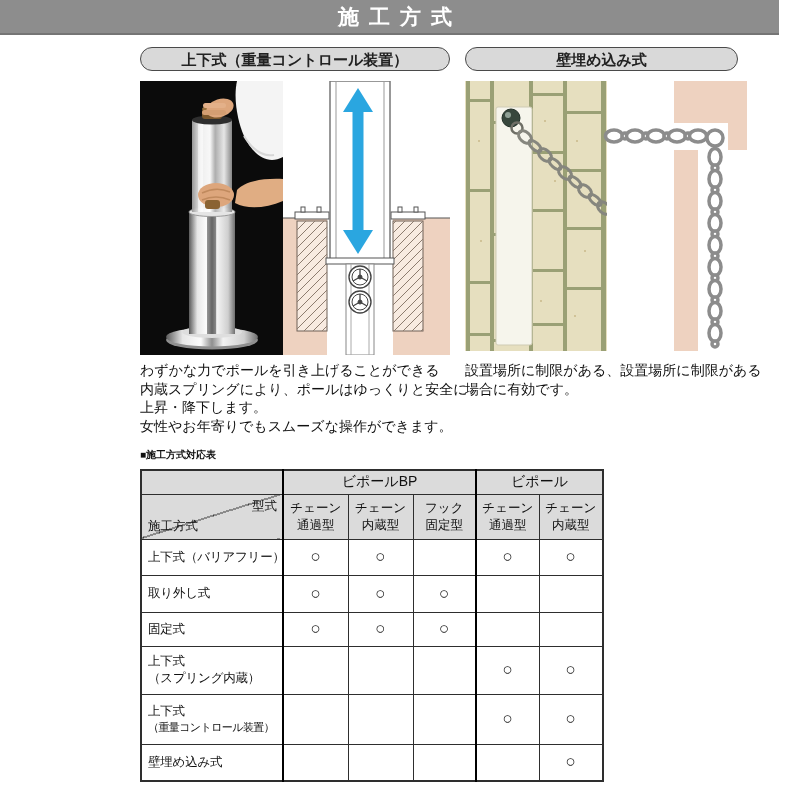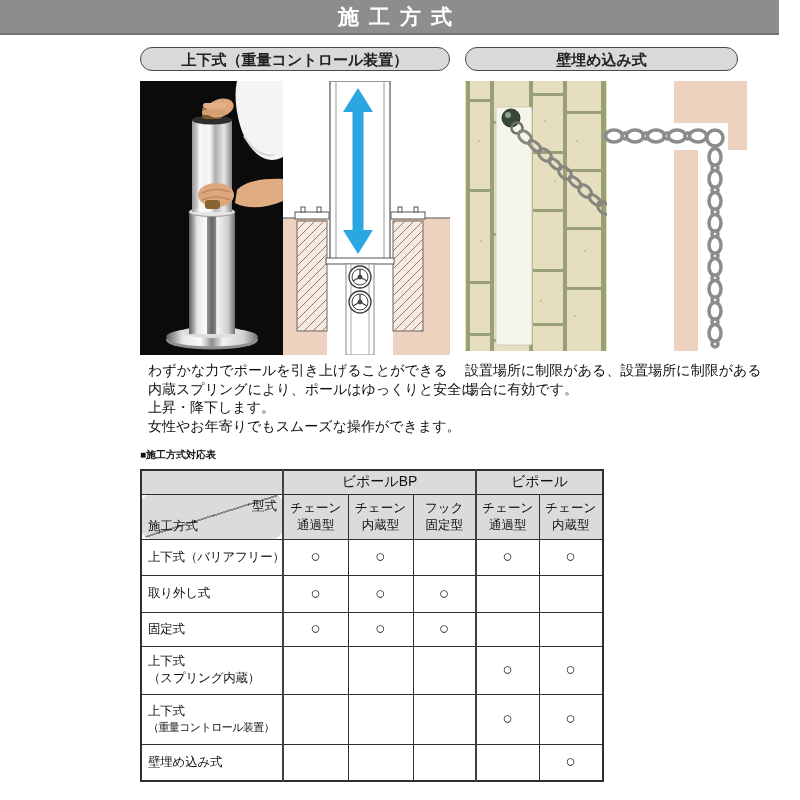--- a/index.html
+++ b/index.html
@@ -17,44 +17,44 @@
         border-radius:12px;text-align:center;font-size:15px;font-weight:bold;color:#222;
         line-height:23px;box-sizing:border-box;}
   .pill-left{left:140px;width:310px;}
   .pill-right{left:465px;width:273px;}
 
   .fig{position:absolute;top:81px;}
   .fig-left{left:140px;width:310px;height:274px;}
   .fig-right{left:465px;width:285px;height:270px;}
 
   .caption{position:absolute;top:361px;font-size:14px;line-height:18.5px;color:#111;}
-  .caption-left{left:148px;width:330px;}
+  .caption-left{left:140px;width:330px;}
   .caption-right{left:465px;width:310px;}
   .caption span{display:block;}
 
   .tbl-title{position:absolute;left:140px;top:448px;font-size:10px;font-weight:bold;color:#111;}
 
   
   .matrix{position:absolute;left:140px;top:469px;border-collapse:collapse;table-layout:fixed;
           width:462px;border:2px solid #2e2e2e;}
   .matrix td{border:1px solid #2e2e2e;text-align:center;vertical-align:middle;padding:0;
           font-size:12.5px;color:#111;box-sizing:border-box;}
-  .matrix td.sep{border-left:2px solid #404040;}
+  .matrix td.sep{border-left:2px solid #000000;}
   .matrix td.hd{background:#dbdbdb;}
   .matrix td.group{font-size:14px;}
   .colhead span{display:block;line-height:1.35;}
   td.lbl{text-align:left;padding-left:6px;letter-spacing:-0.2px;}
   .lbl-line{display:block;line-height:1.35;white-space:nowrap;}
   .lbl-sm{font-size:11px;letter-spacing:-0.6px;}
   td.mark{font-size:17px;color:#222;}
 
   
   td.diag{position:relative;background:#dbdbdb;
      background-image:linear-gradient(to bottom right,
-        transparent 0,transparent calc(50% - 1px),#3a3a3a calc(50% - 1px),#3a3a3a 50%,transparent 50%);border-radius:11px;}
+        transparent 0,transparent calc(50% - 1px),#3a3a3a calc(50% - 1px),#3a3a3a 50%,transparent 50%);}
   .diag-tr{position:absolute;top:3px;right:5px;font-size:12.5px;}
   .diag-bl{position:absolute;bottom:4px;left:6px;font-size:12.5px;}
 </style>
 </head>
 <body>
 
 <div class="canvas">
 
   <div class="banner">
     <span>施工方式</span>

